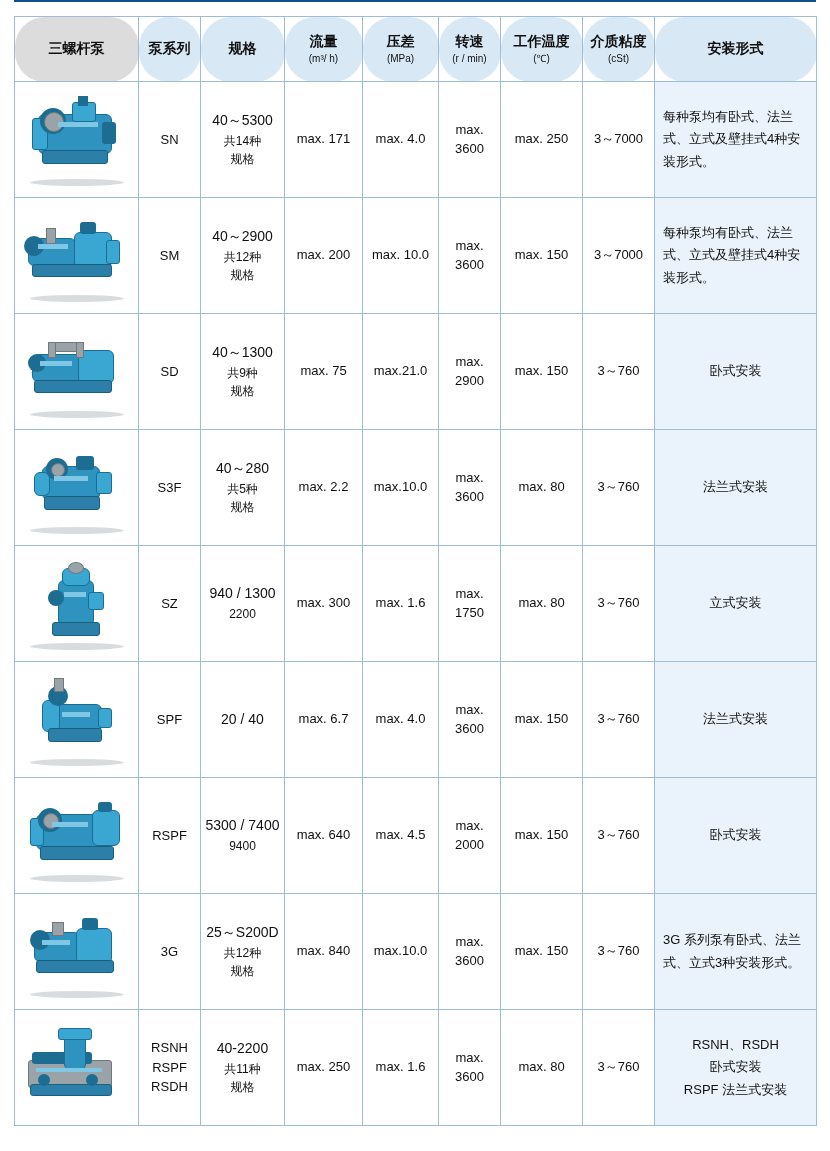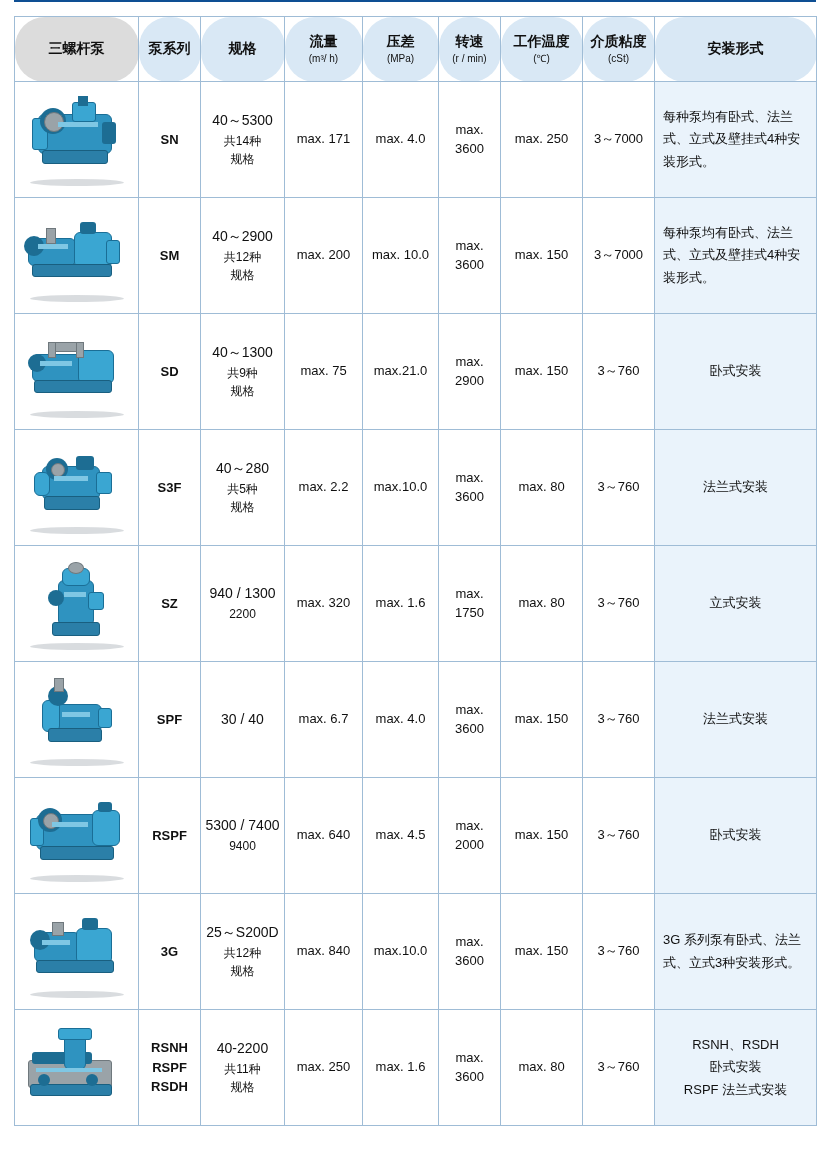--- a/index.html
+++ b/index.html
@@ -91,21 +91,21 @@
   }
   tbody td {
     padding: 3px 2px;
   }
   td.col-img {
     background: #ffffff;
     padding: 0;
   }
   td.col-series {
     font-size: 15px;
-    font-weight: bold;
+    font-weight: normal;
     line-height: 1.5;
   }
   td.col-spec {
     font-size: 13px;
     line-height: 1.55;
   }
   td.col-spec .spec-main { display: block; font-size: 14px; }
   td.col-spec .spec-sub { display: block; font-size: 12px; }
   td.col-num {
     font-size: 13.5px;
@@ -369,21 +369,21 @@
               <i class="bdy2 r3" style="left: 70px; top: 40px; width: 14px; height: 16px;"></i>
             </div>
           </td>
           <td class="col-series">
             <div>SZ</div>
           </td>
           <td class="col-spec">
             <span class="spec-main">940 / 1300</span>
             <span class="spec-sub">2200</span>
           </td>
-          <td class="col-num">max. 320</td>
+          <td class="col-num">max. 300</td>
           <td class="col-num">max. 1.6</td>
           <td class="col-num">
             <div>max.</div>
             <div>1750</div>
           </td>
           <td class="col-num">max. 80</td>
           <td class="col-num">3～760</td>
           <td class="col-install">
             <div>立式安装</div>
           </td>
@@ -398,21 +398,21 @@
               <i class="gray" style="left: 36px; top: 10px; width: 8px; height: 12px;"></i>
               <i class="base r3" style="left: 30px; top: 60px; width: 52px; height: 12px;"></i>
               <i class="light" style="left: 44px; top: 44px; width: 28px; height: 5px;"></i>
               <i class="bdy2 r3" style="left: 80px; top: 40px; width: 12px; height: 18px;"></i>
             </div>
           </td>
           <td class="col-series">
             <div>SPF</div>
           </td>
           <td class="col-spec">
-            <span class="spec-main">30 /  40</span>
+            <span class="spec-main">20 /  40</span>
           </td>
           <td class="col-num">max. 6.7</td>
           <td class="col-num">max. 4.0</td>
           <td class="col-num">
             <div>max.</div>
             <div>3600</div>
           </td>
           <td class="col-num">max. 150</td>
           <td class="col-num">3～760</td>
           <td class="col-install">

